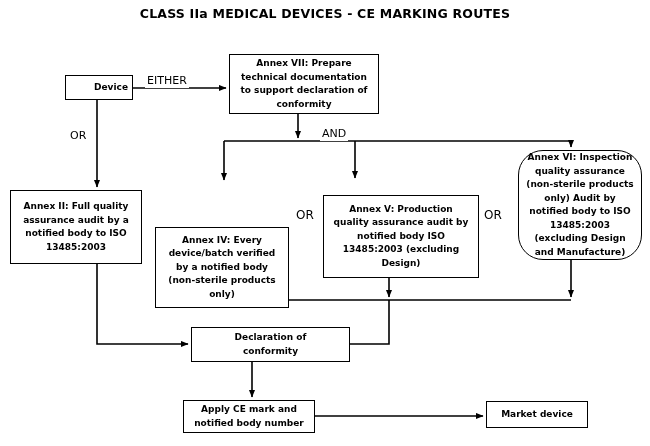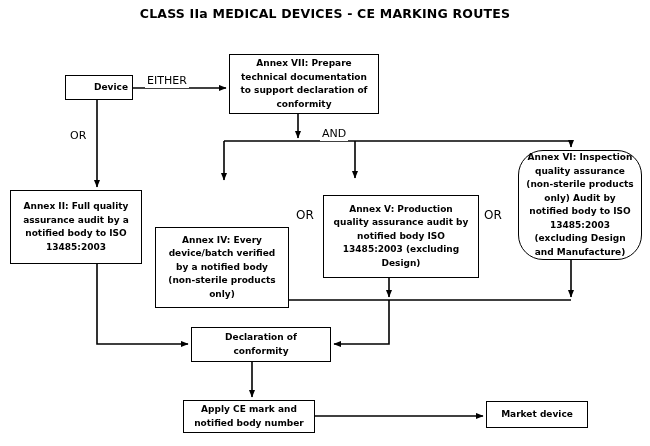--- a/index.html
+++ b/index.html
@@ -166,21 +166,21 @@
     <span class="node-text">Annex VI: Inspection
 quality assurance
 (non-sterile products
 only) Audit by
 notified body to ISO
 13485:2003
 (excluding Design
 and Manufacture)</span>
   </div>
 
-  <div class="node" style="left:191px; top:327px; width:140px; height:35px;">
+  <div class="node" style="left:191px; top:327px; width:159px; height:35px;">
     <span class="node-text">Declaration of
 conformity</span>
   </div>
 
   <div class="node" style="left:486px; top:401px; width:102px; height:27px;">
     <span class="node-text">Market device</span>
   </div>
 
   <div class="node" style="left:183px; top:400px; width:132px; height:33px;">
     <span class="node-text">Apply CE mark and

